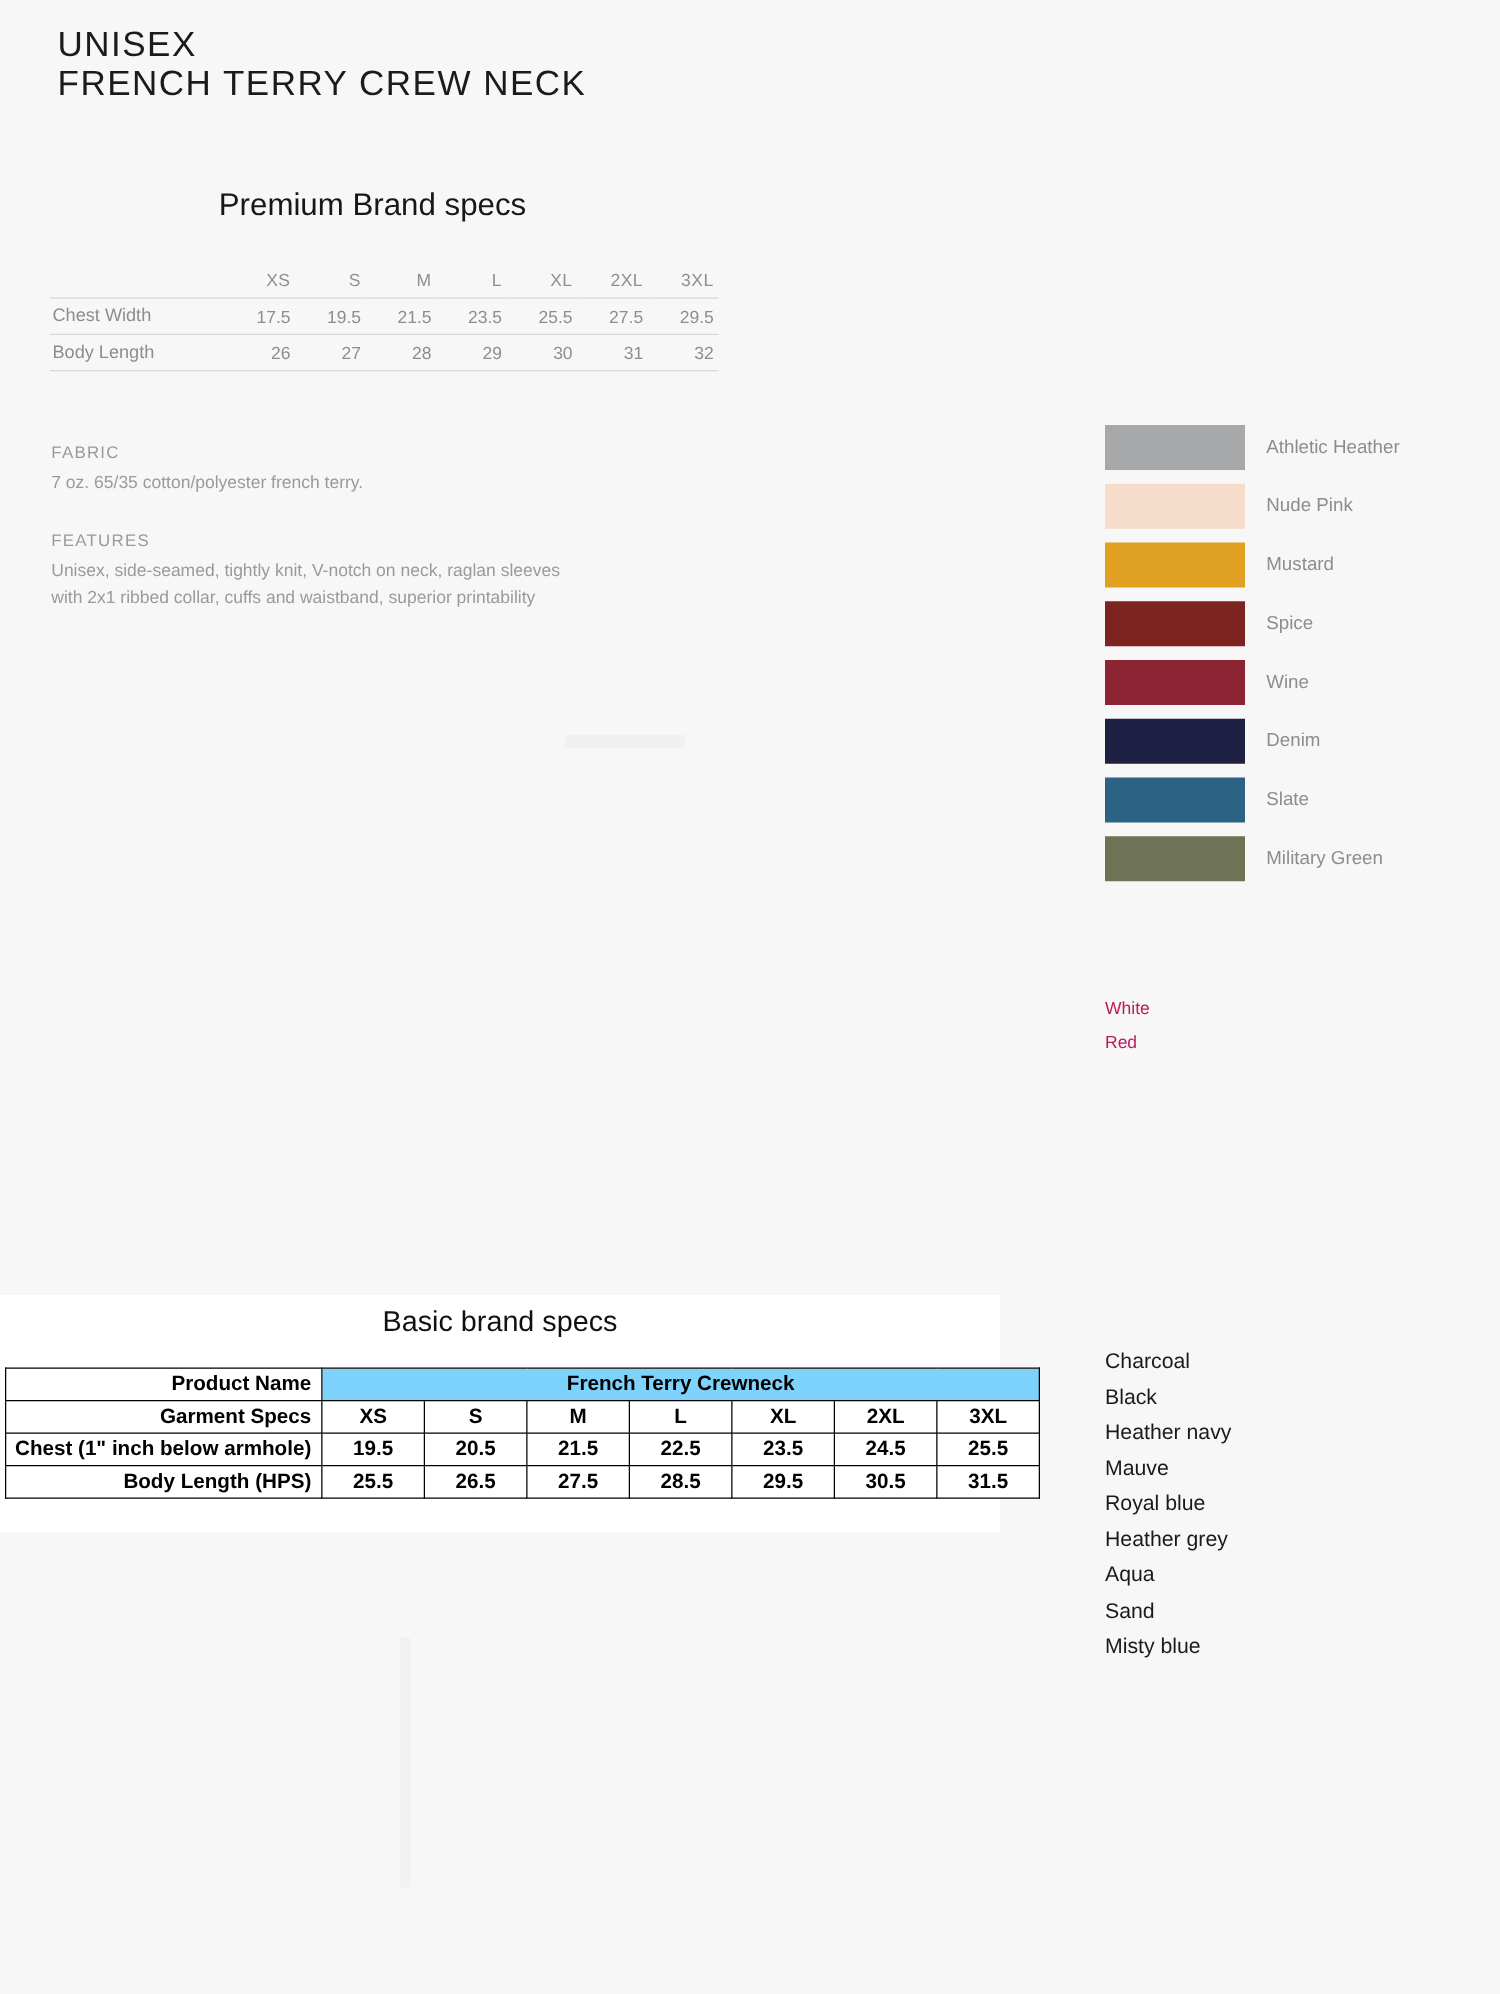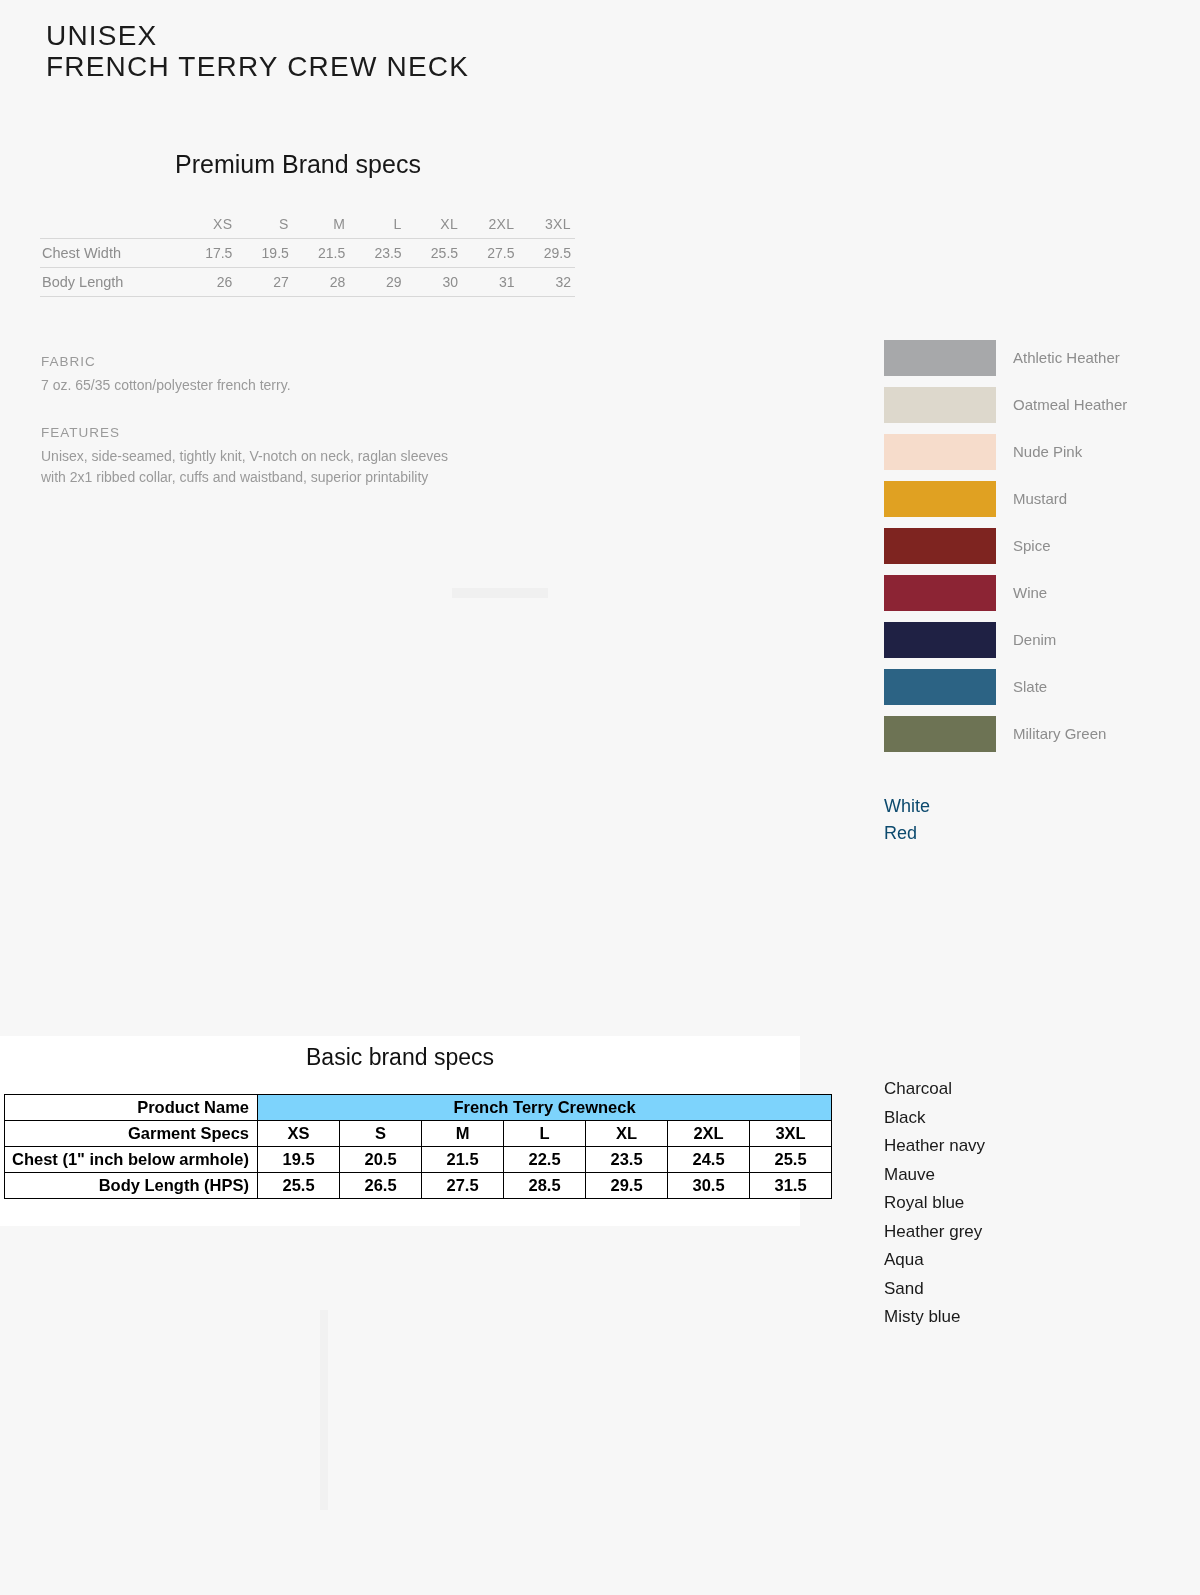--- a/index.html
+++ b/index.html
@@ -109,23 +109,23 @@
     font-size: 15px;
     color: #8d8d8d;
     white-space: nowrap;
   }
 
   
   #plain-colors-top {
     position: absolute;
     left: 884px;
     top: 793px;
-    font-size: 18px;
+    font-size: 14px;
     line-height: 27px;
-    color: #0c4a6e;
+    color: #be185d;
   }
 
   #plain-colors-bottom {
     position: absolute;
     left: 884px;
     top: 1051px;
     font-size: 17px;
     line-height: 28.5px;
     color: #1a1a1a;
     margin-top: 24px;
@@ -232,24 +232,20 @@
   <div class="nlabel">FABRIC</div>
   <div class="nbody">7 oz. 65/35 cotton/polyester french terry.</div>
   <div class="nlabel">FEATURES</div>
   <div class="nbody">Unisex, side-seamed, tightly knit, V-notch on neck, raglan sleeves with 2x1 ribbed collar, cuffs and waistband, superior printability</div>
 </div>
 
 <div id="swatch-list">
   <div class="swatch-row">
     <div class="swatch-chip" style="background:#a7a8aa"></div>
     <div class="swatch-name">Athletic Heather</div>
-  </div>
-  <div class="swatch-row">
-    <div class="swatch-chip" style="background:#ddd8cc"></div>
-    <div class="swatch-name">Oatmeal Heather</div>
   </div>
   <div class="swatch-row">
     <div class="swatch-chip" style="background:#f6dccb"></div>
     <div class="swatch-name">Nude Pink</div>
   </div>
   <div class="swatch-row">
     <div class="swatch-chip" style="background:#e0a122"></div>
     <div class="swatch-name">Mustard</div>
   </div>
   <div class="swatch-row">

